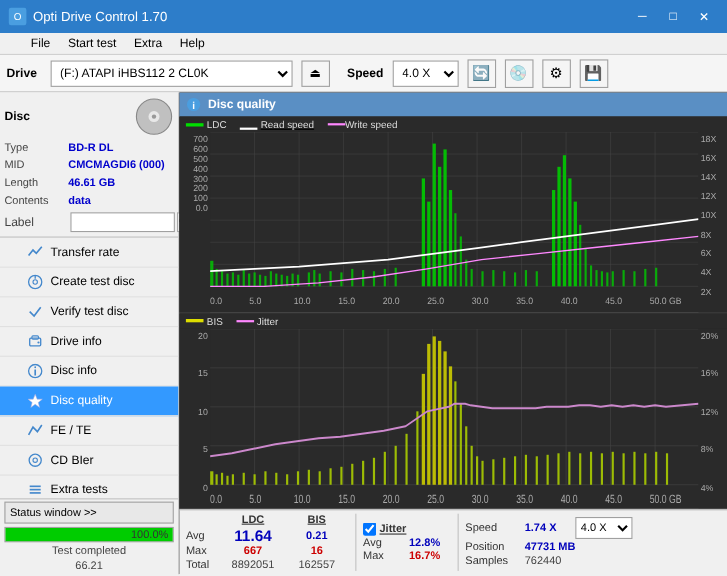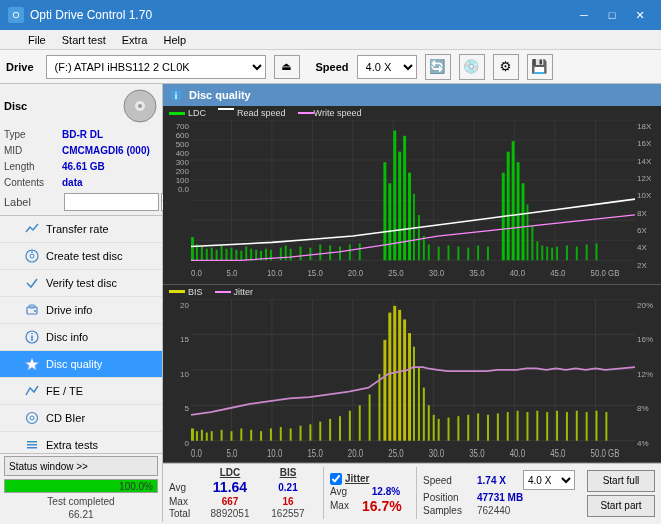--- a/index.html
+++ b/index.html
@@ -251,21 +251,21 @@
       <span>Disc quality</span>
     </div>
 
     <div style="flex:1; display:flex; flex-direction:column; background:#2a2a2a; border-bottom:1px solid #555;">
 
       <div style="display:flex; gap:12px; padding:2px 6px; background:#2a2a2a; align-items:center;">
         <div style="display:flex;align-items:center;gap:3px;">
           <div style="width:16px;height:3px;background:#00dd00;"></div>
           <span style="color:#ddd;font-size:9px;">LDC</span>
         </div>
-        <div style="display:flex;align-items:flex-start;gap:3px;">
+        <div style="display:flex;align-items:flex-end;gap:3px;text-decoration:underline;">
           <div style="width:16px;height:2px;background:#ffffff;"></div>
           <span style="color:#ddd;font-size:9px;">Read speed</span>
         </div>
         <div style="display:flex;align-items:center;gap:0;">
           <div style="width:16px;height:2px;background:#ff88ff;"></div>
           <span style="color:#ddd;font-size:9px;">Write speed</span>
         </div>
       </div>
 
       <div style="flex:1;display:flex;">
@@ -551,21 +551,21 @@
         <div style="display:flex;align-items:center;gap:3px;">
           <input type="checkbox" checked="" style="width: 12px; height: 12px;">
           <span style="font-size:10px;font-weight:bold;text-decoration:underline;color:#333;">Jitter</span>
         </div>
         <div style="display:flex;align-items:center;">
           <span style="width:32px;font-size:10px;color:#333;">Avg</span>
           <span style="width:48px;text-align:center;font-size:10px;color:#0000bb;font-weight:bold;">12.8%</span>
         </div>
         <div style="display:flex;align-items:center;">
           <span style="width:32px;font-size:10px;color:#333;">Max</span>
-          <span style="width:48px;font-size:14px;color:#cc0000;font-weight:bold;">16.7%</span>
+          <span style="width:48px;text-align:center;font-size:10px;color:#cc0000;font-weight:bold;">16.7%</span>
         </div>
       </div>
 
       <div style="width:1px;background:#c0c0c0;height:52px;margin:0 6px;"></div>
 
       <div style="display:flex;flex-direction:column;gap:2px;">
         <div style="display:flex;align-items:center;gap:4px;">
           <span style="width:50px;font-size:10px;color:#333;">Speed</span>
           <span style="width:42px;font-size:10px;color:#0000bb;font-weight:bold;">1.74 X</span>
           <select style="height:20px;border:1px solid #a0a0a0;background:white;font-size:10px;width:52px;">
@@ -575,19 +575,15 @@
         <div style="display:flex;align-items:center;gap:4px;">
           <span style="width:50px;font-size:10px;color:#333;">Position</span>
           <span style="width:60px;font-size:10px;color:#0000bb;font-weight:bold;">47731 MB</span>
         </div>
         <div style="display:flex;align-items:center;gap:4px;">
           <span style="width:50px;font-size:10px;color:#333;">Samples</span>
           <span style="width:60px;font-size:10px;color:#444;">762440</span>
         </div>
       </div>
 
-      <div style="display:flex;flex-direction:column;gap:3px;margin-left:auto;">
-        <button style="height:22px;min-width:68px;border:1px solid #888;background:#e8e8e8;cursor:pointer;font-size:10px;">Start full</button>
-        <button style="height:22px;min-width:68px;border:1px solid #888;background:#e8e8e8;cursor:pointer;font-size:10px;">Start part</button>
-      </div>
     </div>
   </div>
 </div>
 
 </body></html>

